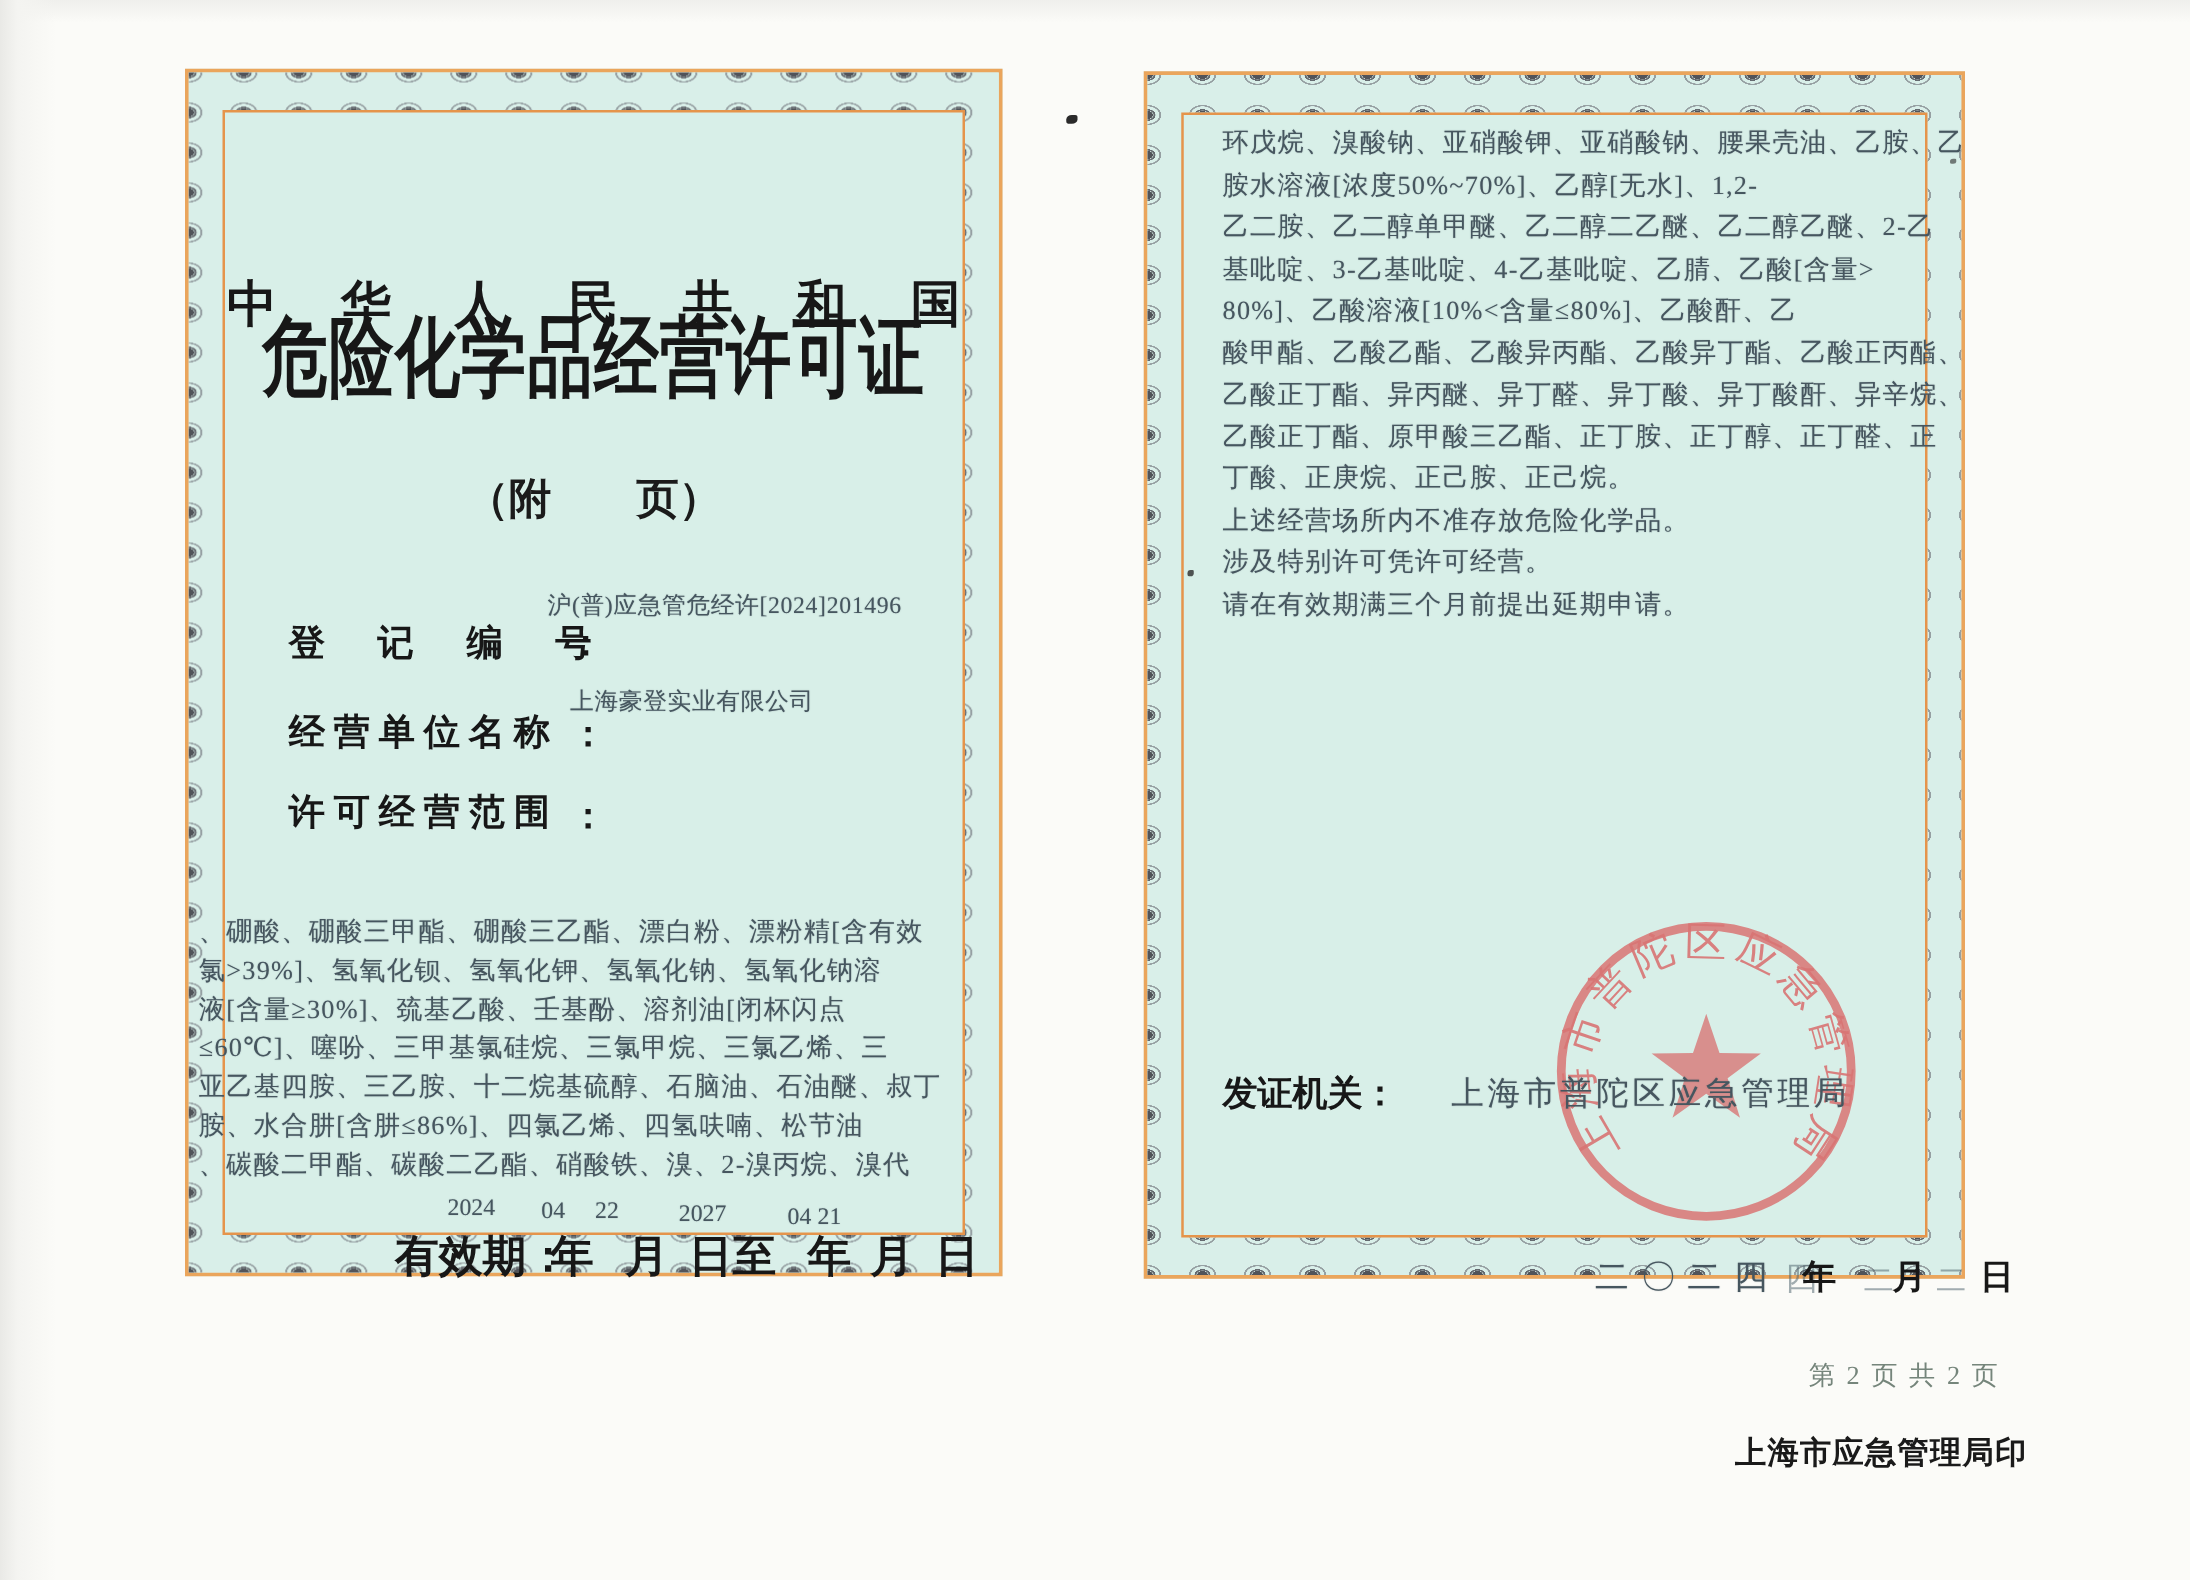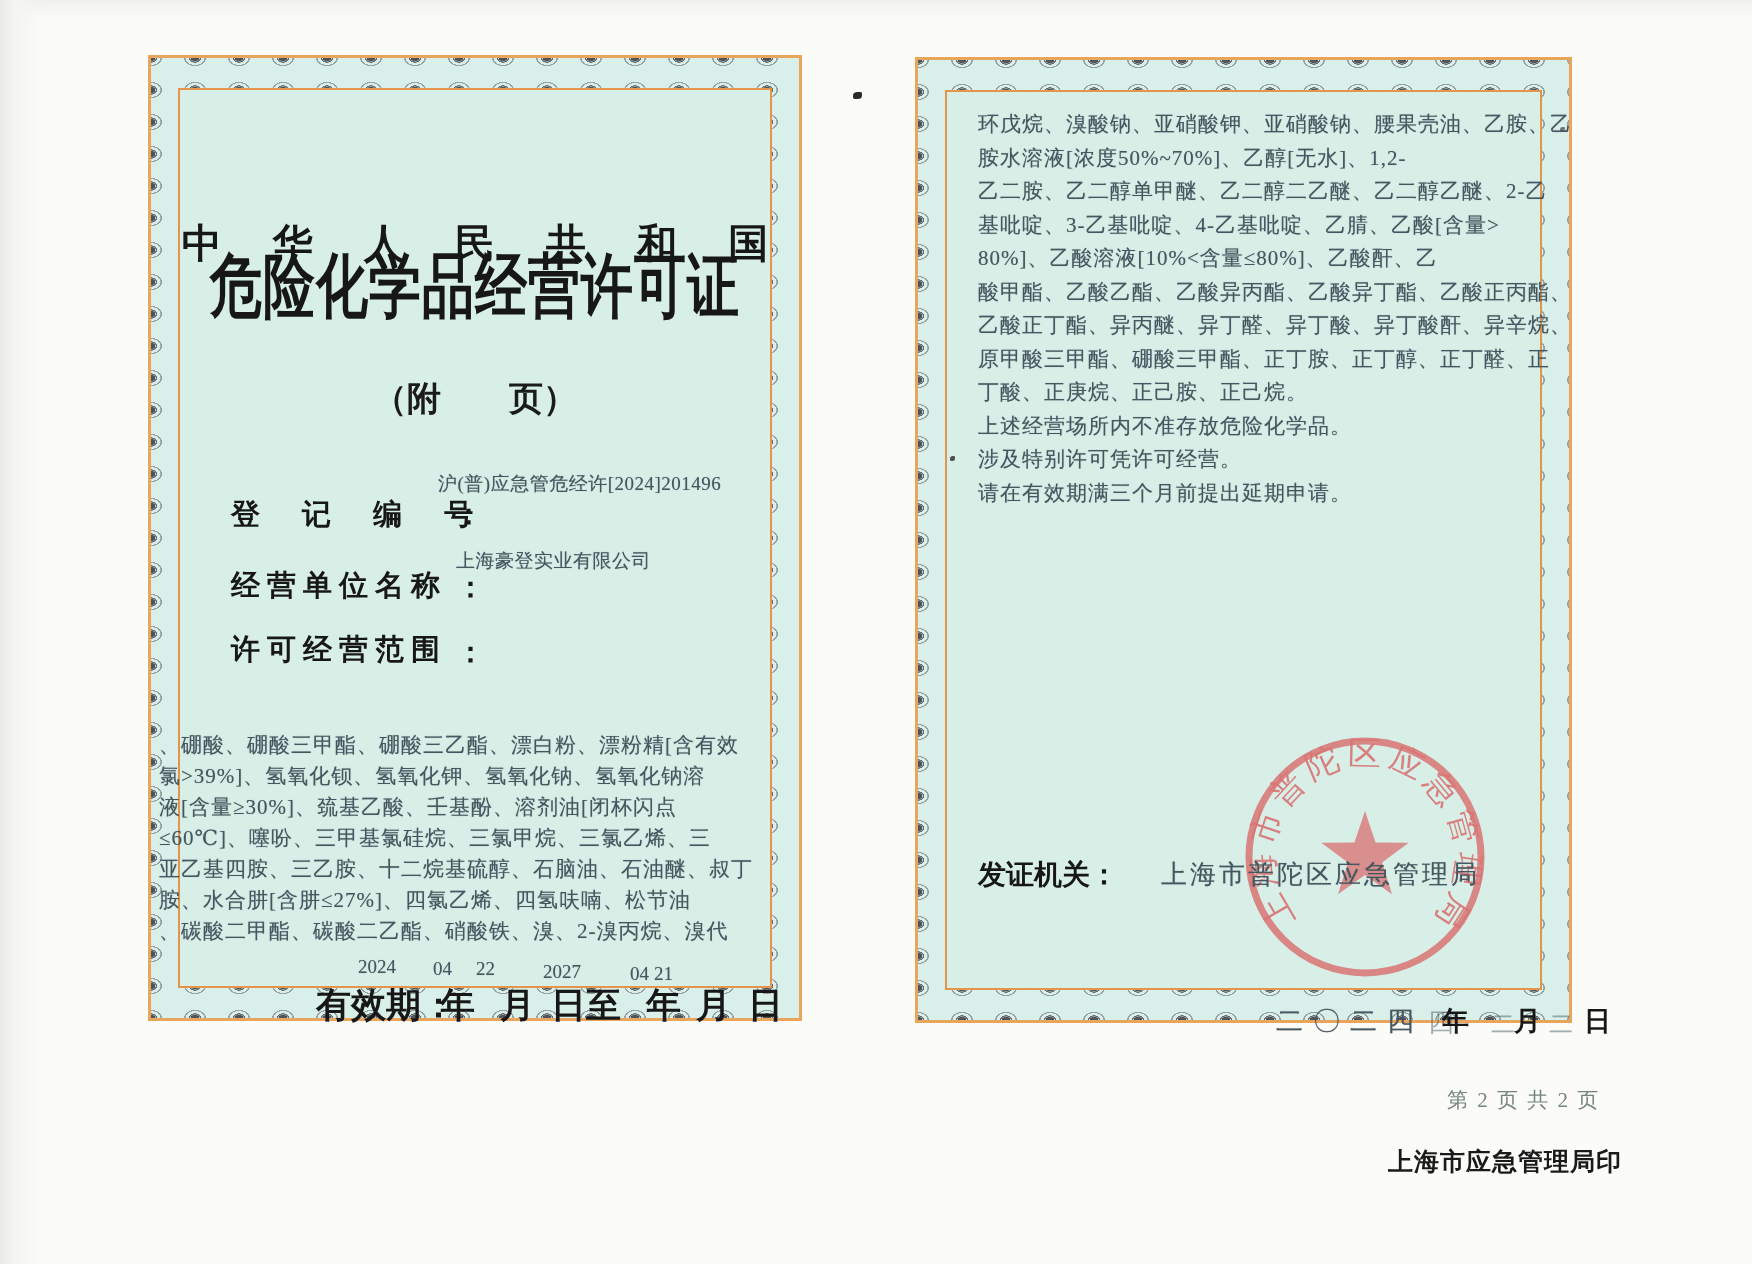--- a/index.html
+++ b/index.html
@@ -33,21 +33,21 @@
   .country{left:0;right:0;top:158px;text-align:center;font-size:40px;letter-spacing:20px;text-indent:20px;}
   .big-title{left:0;right:0;top:196px;text-align:center;font-size:52px;letter-spacing:1px;
     transform:scaleY(1.35);transform-origin:50% 60%;}
   .subtitle{left:0;right:0;top:318px;text-align:center;font-size:34px;font-weight:bold;
     font-family:"Liberation Serif","DejaVu Serif",serif;color:#1b1b1b;}
   .field-label{font-size:29px;}
   .colon{font-size:29px;font-weight:bold;color:#171717;}
   .field-value{font-size:19px;letter-spacing:.5px;}
   .scope-lines{line-height:31px;font-size:21px;letter-spacing:1px;z-index:3;}
   .scope-line{white-space:nowrap;}
-  .right-lines{line-height:33.5px;font-size:21px;letter-spacing:1px;margin-top:10px;}
+  .right-lines{line-height:33.5px;font-size:21px;letter-spacing:1px;}
   .validity-label{font-size:35px;}
   .validity-value{font-size:19px;}
 
   
   #stamp{position:absolute;opacity:.92;z-index:1;}
   .issuer{z-index:2;}
 
   .faint{color:rgba(72,94,104,.5);text-shadow:none;}
   .footer-pageinfo{font-size:21px;color:#75857b;font-family:"Liberation Serif","DejaVu Serif",serif;letter-spacing:2px;}
   .footer-seal{font-size:25px;font-weight:bold;color:#1a1a1a;letter-spacing:1px;}
@@ -77,21 +77,21 @@
 
     <div class="abs heading field-label" style="left:80px;top:572px;letter-spacing:7px;">许可经营范围</div>
     <div class="abs colon" style="left:305px;top:575px;">：</div>
 
     <div class="abs scanserif scope-lines" style="left:8px;top:672px;">
         <div class="scope-line">、硼酸、硼酸三甲酯、硼酸三乙酯、漂白粉、漂粉精[含有效</div>
         <div class="scope-line">氯&gt;39%]、氢氧化钡、氢氧化钾、氢氧化钠、氢氧化钠溶</div>
         <div class="scope-line">液[含量≥30%]、巯基乙酸、壬基酚、溶剂油[闭杯闪点</div>
         <div class="scope-line">≤60℃]、噻吩、三甲基氯硅烷、三氯甲烷、三氯乙烯、三</div>
         <div class="scope-line">亚乙基四胺、三乙胺、十二烷基硫醇、石脑油、石油醚、叔丁</div>
-        <div class="scope-line">胺、水合肼[含肼≤27%]、四氯乙烯、四氢呋喃、松节油</div>
+        <div class="scope-line">胺、水合肼[含肼≤86%]、四氯乙烯、四氢呋喃、松节油</div>
         <div class="scope-line">、碳酸二甲酯、碳酸二乙酯、硝酸铁、溴、2-溴丙烷、溴代</div>
       </div>
 
     <div class="abs scanserif validity-value" style="left:207px;top:898px;">2024</div>
     <div class="abs scanserif validity-value" style="left:282px;top:900px;">04</div>
     <div class="abs scanserif validity-value" style="left:325px;top:900px;">22</div>
     <div class="abs scanserif validity-value" style="left:392px;top:903px;">2027</div>
     <div class="abs scanserif validity-value" style="left:479px;top:905px;">04</div>
     <div class="abs scanserif validity-value" style="left:503px;top:905px;">21</div>
 
@@ -110,21 +110,21 @@
     </div>
 
     <div class="abs scanserif right-lines" style="left:60px;top:38px;">
         <div class="scope-line">环戊烷、溴酸钠、亚硝酸钾、亚硝酸钠、腰果壳油、乙胺、乙</div>
         <div class="scope-line">胺水溶液[浓度50%~70%]、乙醇[无水]、1,2-</div>
         <div class="scope-line">乙二胺、乙二醇单甲醚、乙二醇二乙醚、乙二醇乙醚、2-乙</div>
         <div class="scope-line">基吡啶、3-乙基吡啶、4-乙基吡啶、乙腈、乙酸[含量&gt;</div>
         <div class="scope-line">80%]、乙酸溶液[10%&lt;含量≤80%]、乙酸酐、乙</div>
         <div class="scope-line">酸甲酯、乙酸乙酯、乙酸异丙酯、乙酸异丁酯、乙酸正丙酯、</div>
         <div class="scope-line">乙酸正丁酯、异丙醚、异丁醛、异丁酸、异丁酸酐、异辛烷、</div>
-        <div class="scope-line">原甲酸三甲酯、硼酸三甲酯、正丁胺、正丁醇、正丁醛、正</div>
+        <div class="scope-line">乙酸正丁酯、原甲酸三乙酯、正丁胺、正丁醇、正丁醛、正</div>
         <div class="scope-line">丁酸、正庚烷、正己胺、正己烷。</div>
         <div class="scope-line">上述经营场所内不准存放危险化学品。</div>
         <div class="scope-line">涉及特别许可凭许可经营。</div>
         <div class="scope-line">请在有效期满三个月前提出延期申请。</div>
       </div>
 
     <svg id="stamp" style="left:318px;top:668px;" width="258" height="258" viewBox="-129 -129 258 258">
       <defs>
         <path id="stampArc" d="M -68 62 A 92 92 0 1 1 68 62" fill="none"></path>
       </defs>

